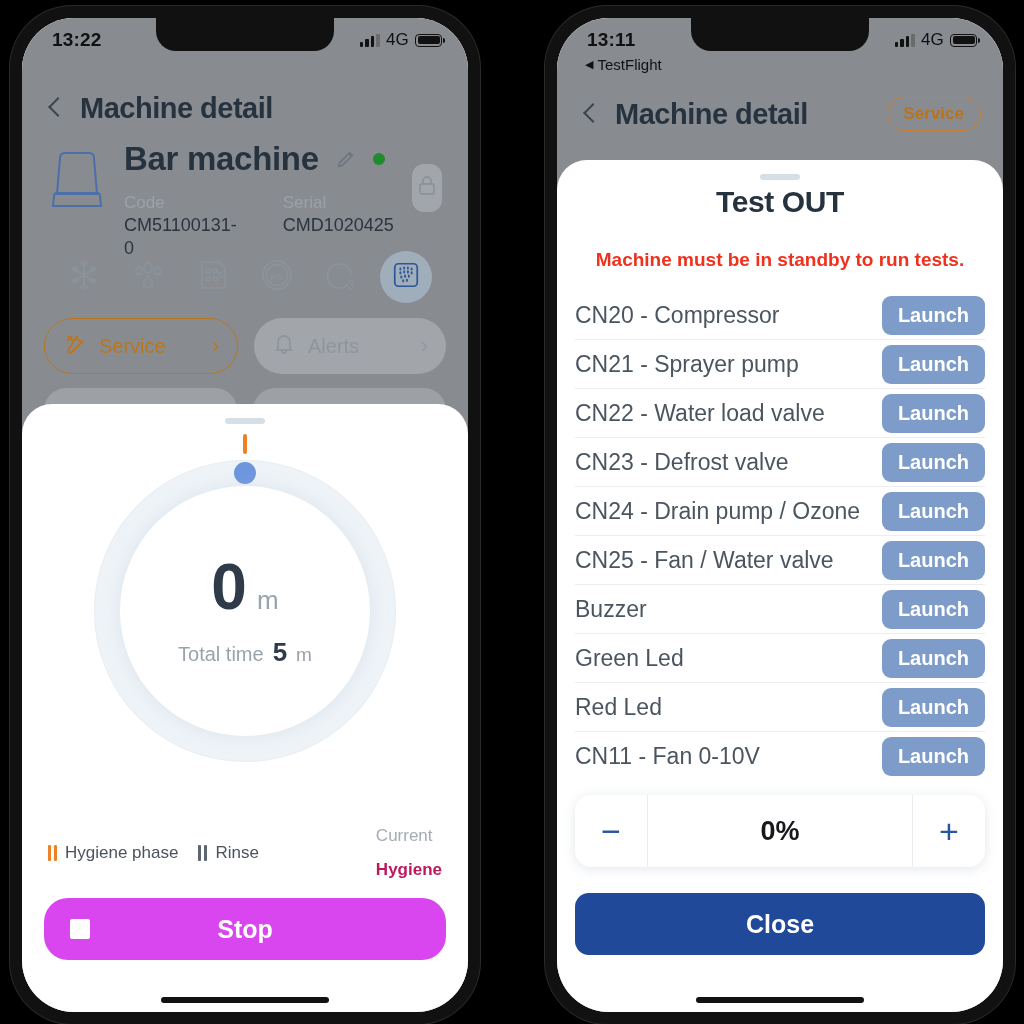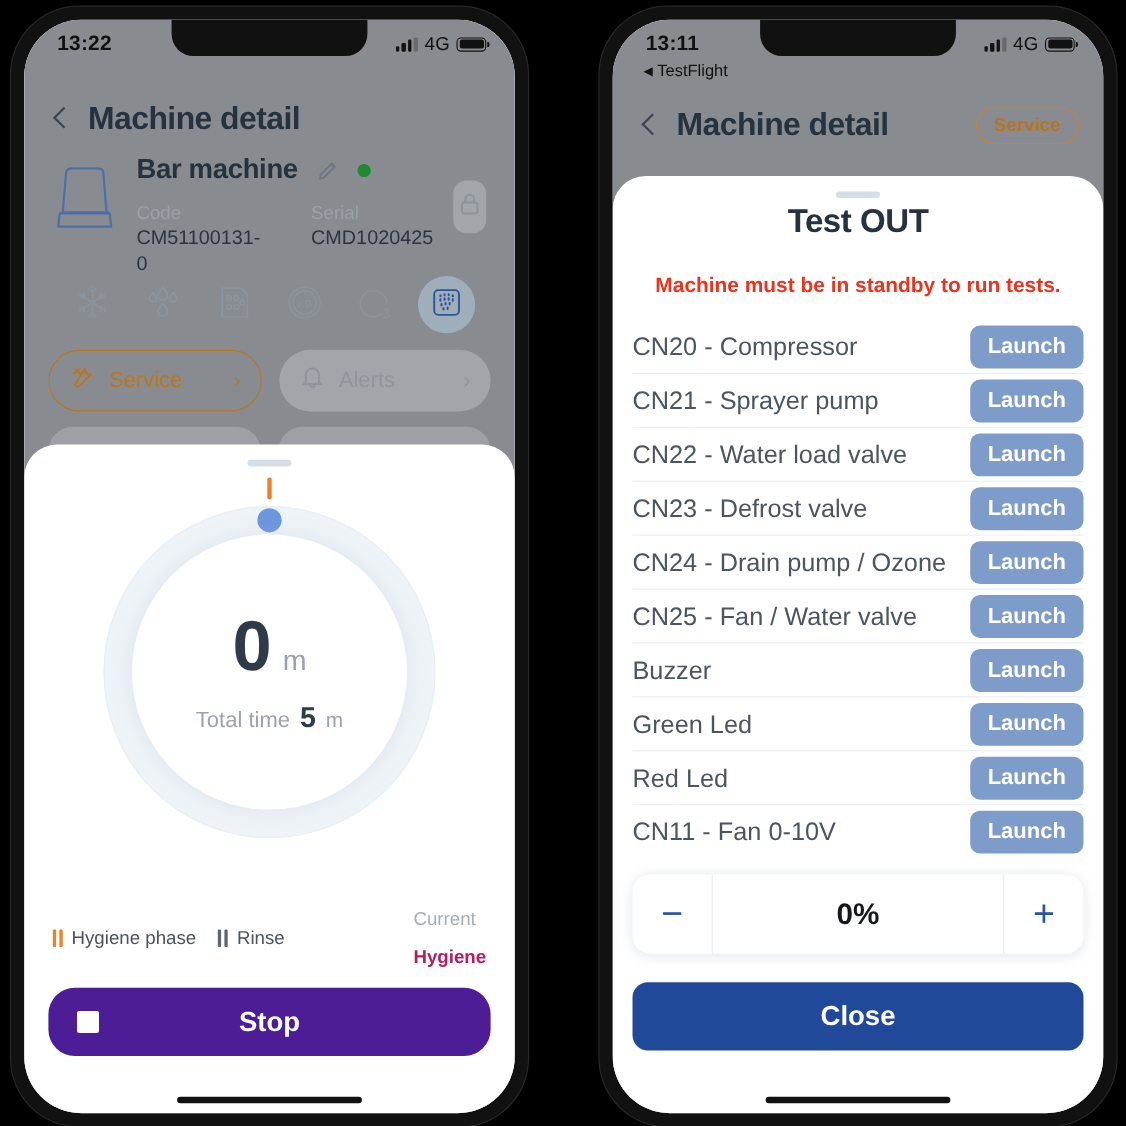--- a/index.html
+++ b/index.html
@@ -115,21 +115,21 @@
 
   
   .machine-row {
     position:absolute; top:122px; left:0; right:0;
     display:flex; align-items:flex-start; padding: 0 26px; gap: 18px;
     z-index:8;
   }
   .machine-icon { width:58px; height:66px; flex:0 0 auto; margin-top:8px;}
   .machine-info { flex:1 1 auto; }
   .mi-top { display:flex; align-items:center; gap:16px; }
-  .m-name { font-size:25px; font-weight:800; color:#27323f; letter-spacing:-.3px;}
+  .m-name { font-size:33px; font-weight:800; color:#27323f; letter-spacing:-.3px;}
   .pencil { width:22px;height:22px; }
   .status-dot{ width:12px;height:12px;border-radius:50%;background:#1f8a2e;}
   .mi-fields{ display:flex; gap:46px; margin-top:14px; }
   .fld-label{ font-size:17px; color:#9aa1a8; line-height:1.3;}
   .fld-value{ font-size:18px; color:#2b3views; color:#2c3440; line-height:1.25;}
   .lock-box{
     width:48px;height:48px;border-radius:12px;background:rgba(255,255,255,.22);
     display:flex;align-items:center;justify-content:center; margin-top:24px;
   }
 
@@ -229,21 +229,21 @@
   .bars{ display:flex; gap:3px; }
   .bars i{ width:3px; height:16px; display:block; border-radius:1px;}
   .bars.orange i{ background:#f08026; }
   .bars.grey i{ background:#5c6673; }
   .legend-right{ margin-left:auto; display:flex; gap:14px;flex-direction:column; }
   .lr-lab{ color:#a4acb5; }
   .lr-val{ color:#be185d; font-weight:700; }
 
   .stop-btn{
     margin: 0 22px 0; height:62px; border-radius:24px;
-    background:#4c1d95; color:#fff;
+    background:#d946ef; color:#fff;
     display:flex; align-items:center; justify-content:center;
     position:relative; font-size:25px; font-weight:800;
   }
   .stop-square{
     position:absolute; left:26px; top:50%; transform:translateY(-50%);
     width:20px;height:20px;background:#fff; border-radius:2px;
   }
 
   
   .warn{

